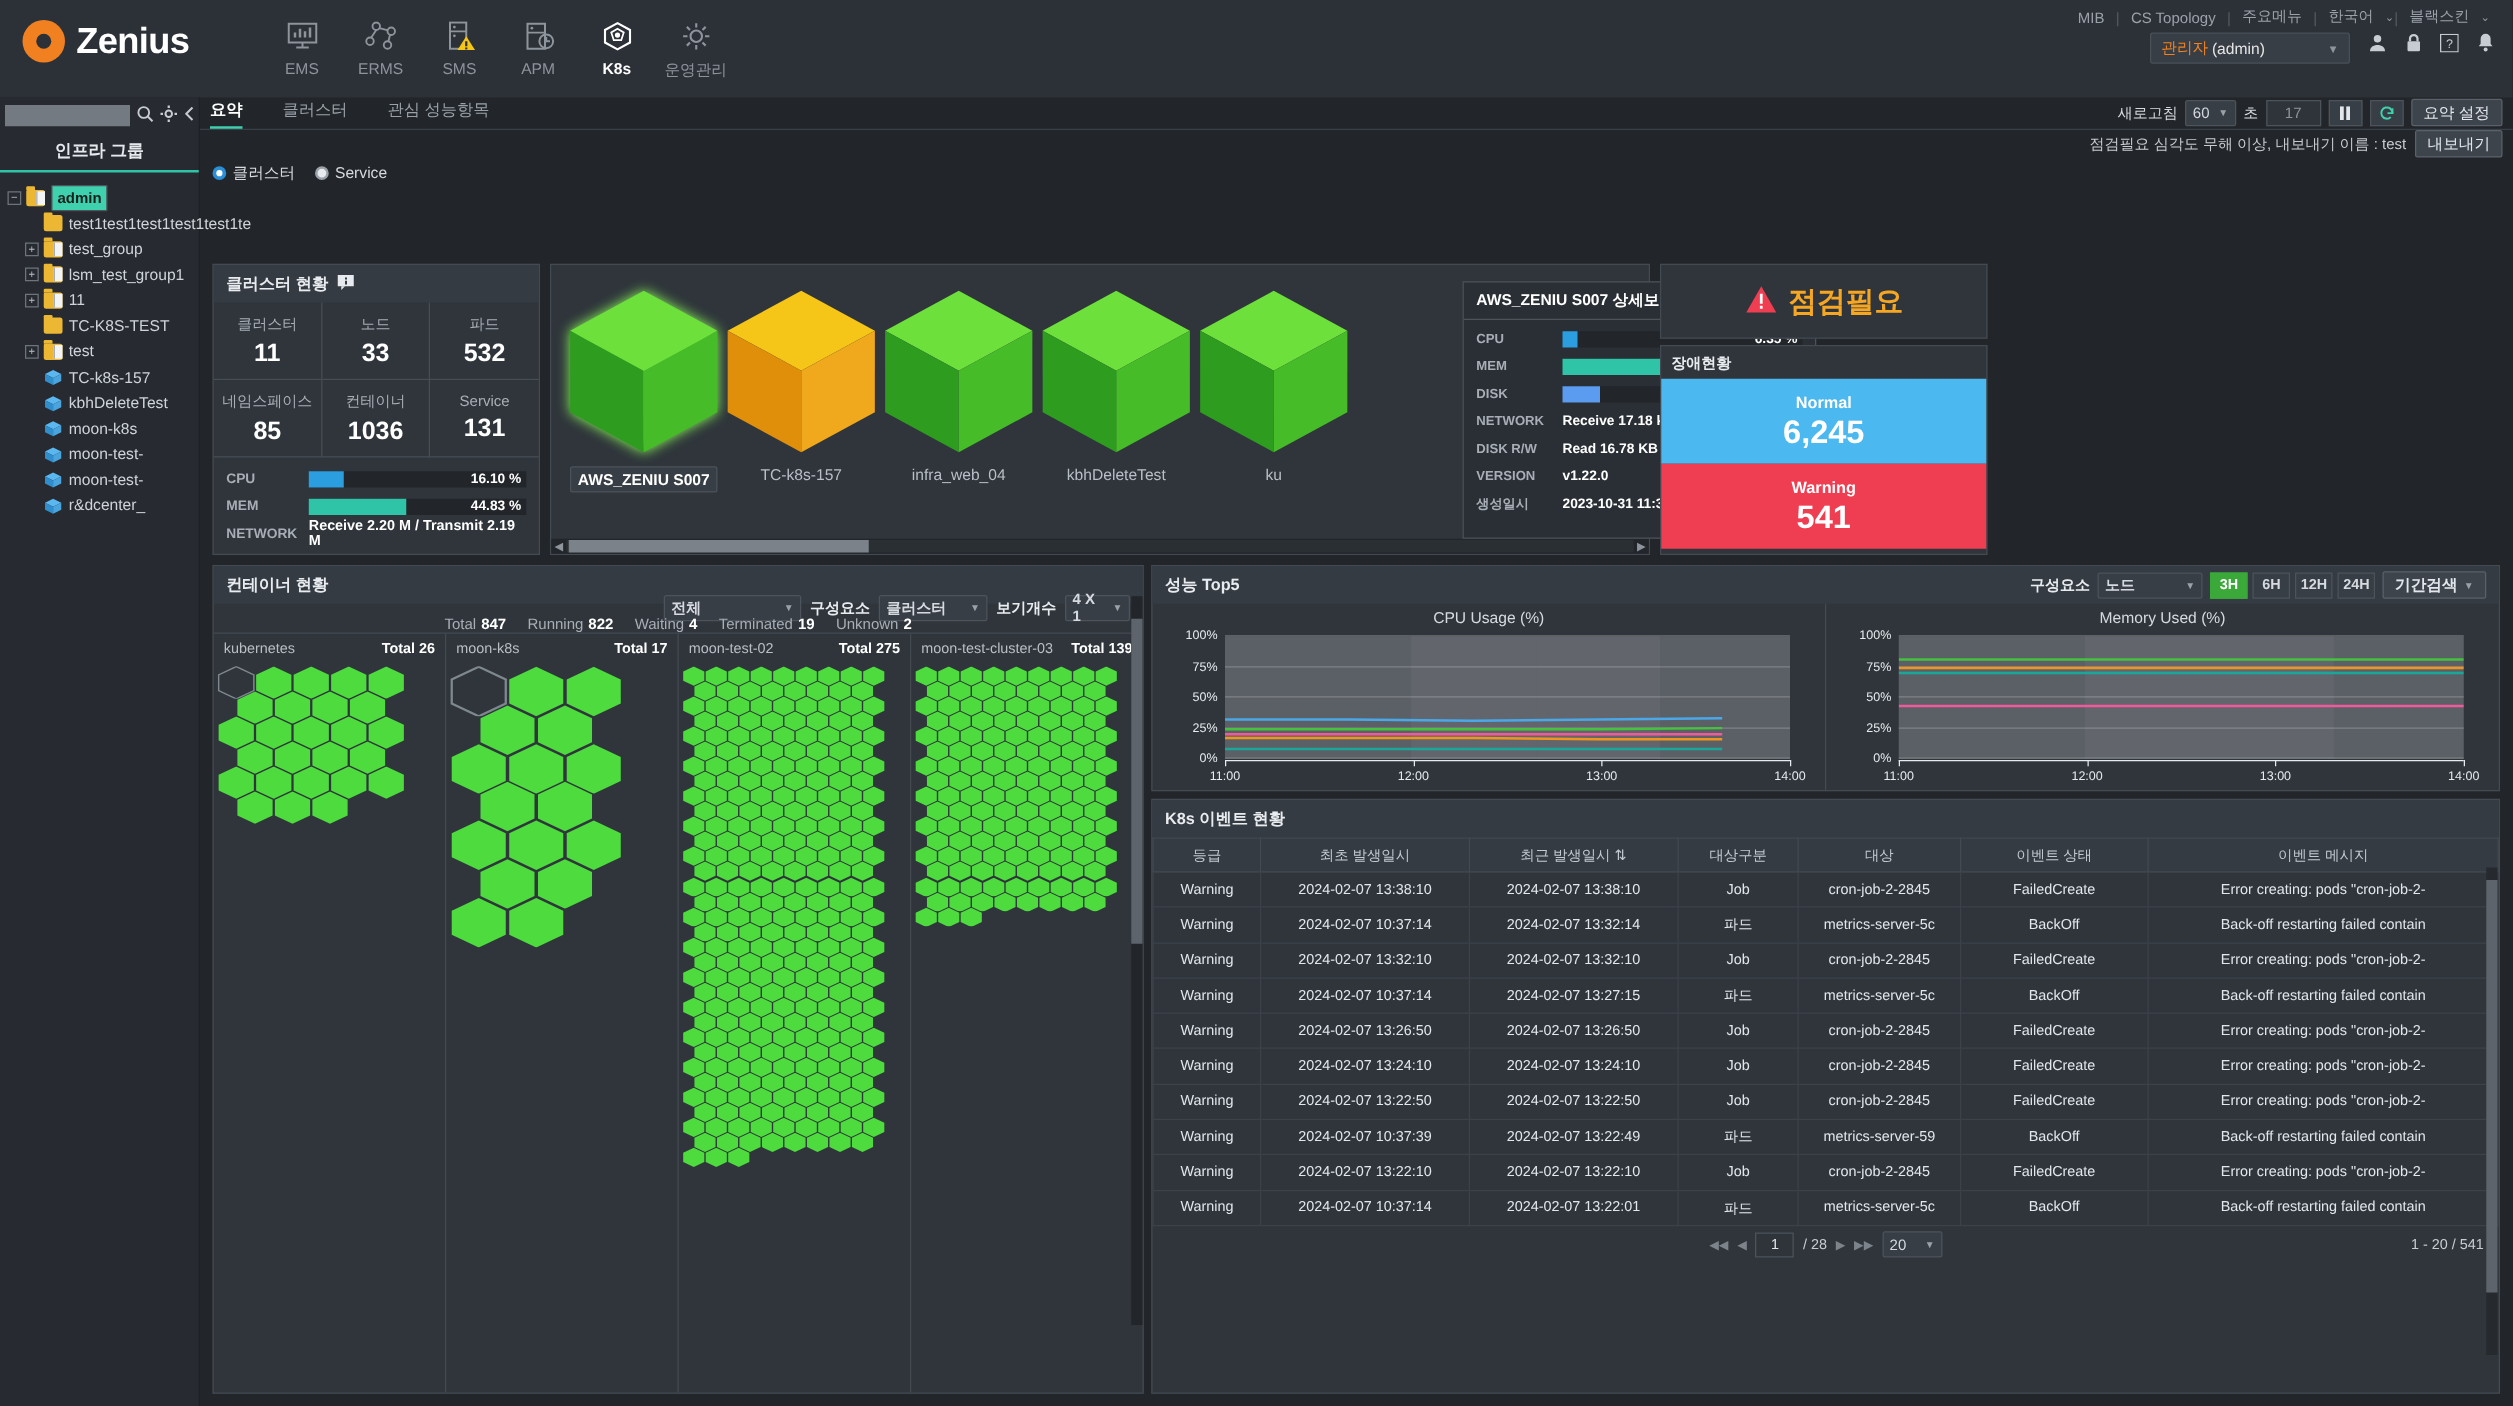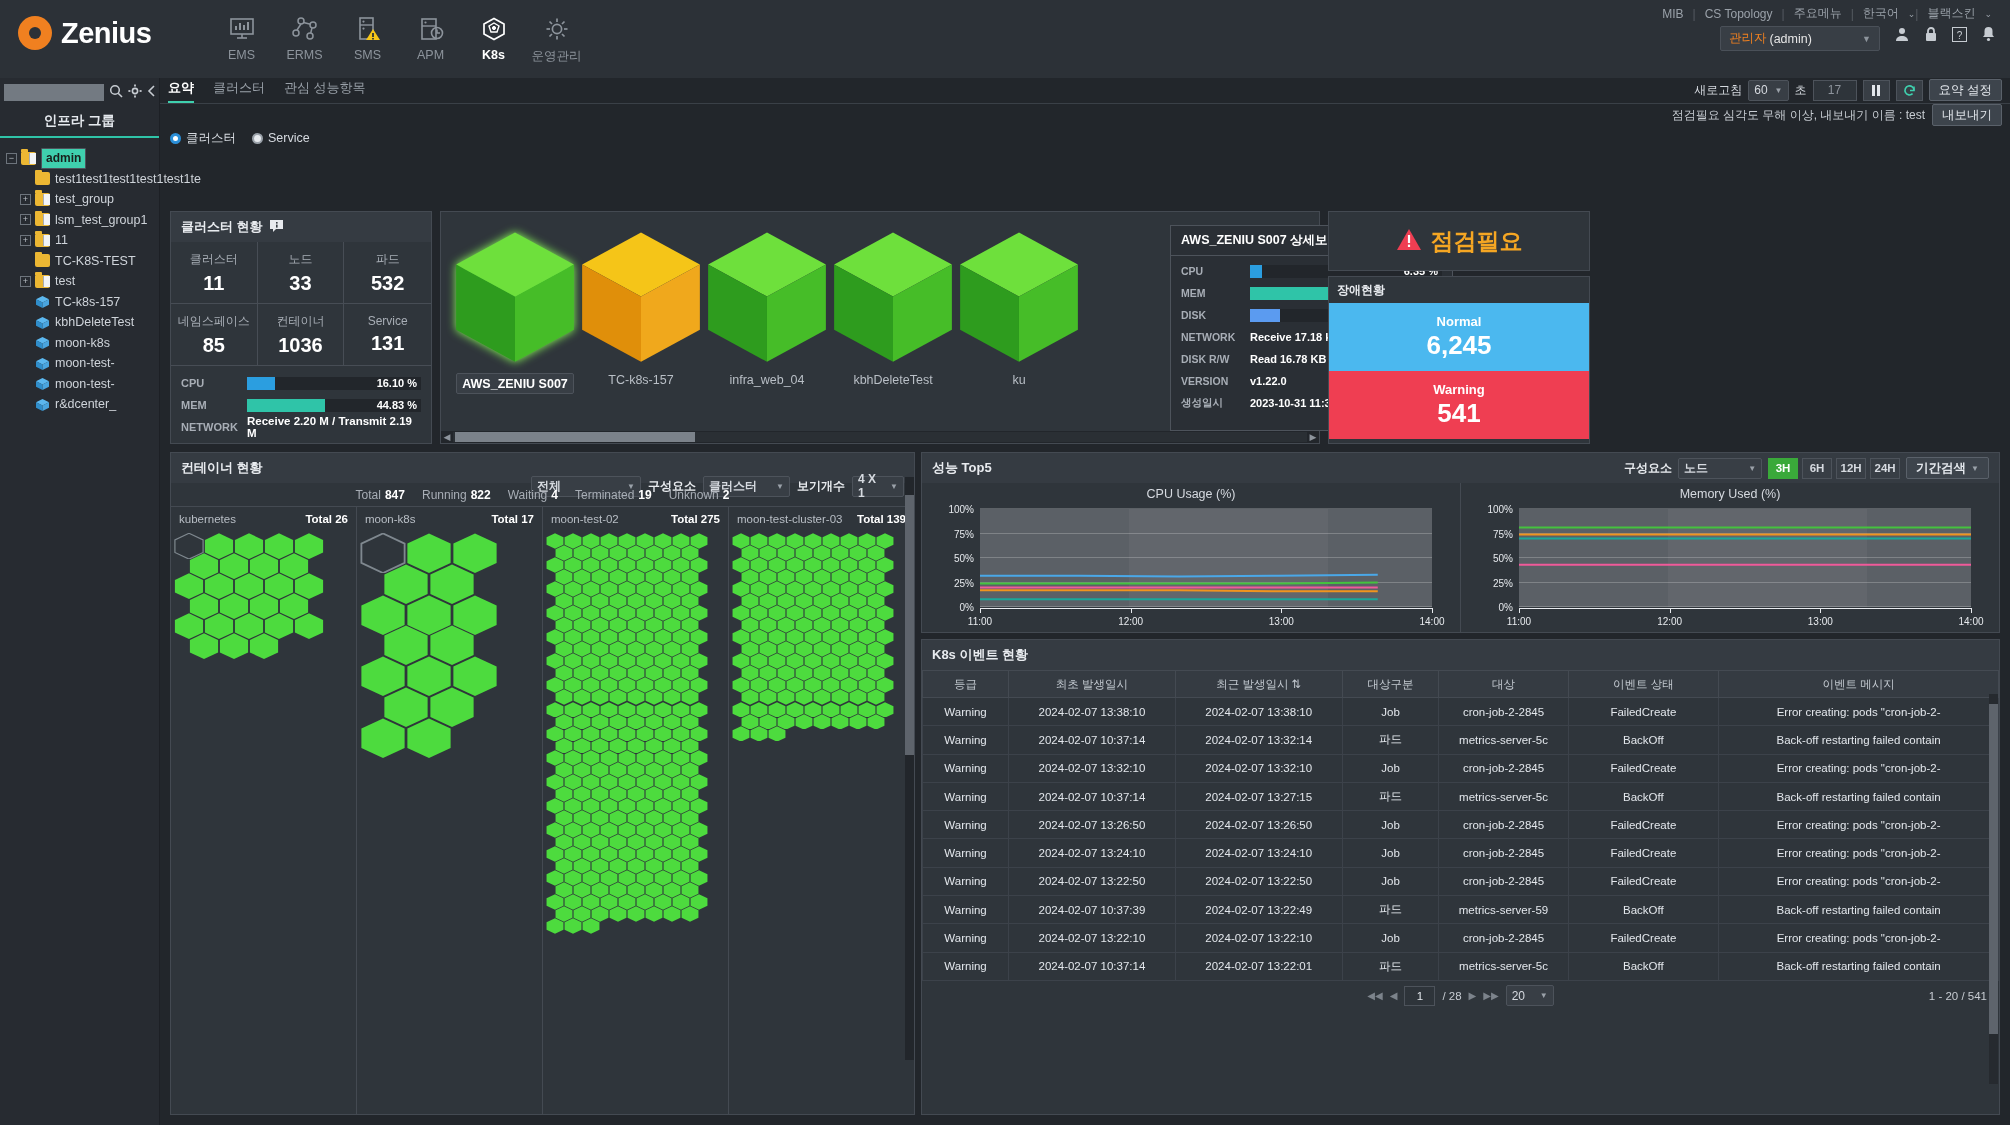--- a/index.html
+++ b/index.html
@@ -137,21 +137,21 @@
   .alarmbox .ah { height:26px; display:flex; align-items:center; padding:0 8px;
      font-size:12px; font-weight:bold; color:#e8ebef; }
   .abar { height:68px; display:flex; flex-direction:column; align-items:center;
      justify-content:center; gap:1px; }
   .abar .an { font-size:13px; font-weight:bold; color:#fff; }
   .abar .av { font-size:26px; font-weight:bold; color:#fff; }
 
   
   .containerpanel { position:absolute; left:10px; top:374px; width:745px; height:663px; }
   .cpsel { margin-left:auto; display:flex; align-items:center; gap:7px; font-size:12px;margin-top:36px; }
-  .totalrow { height:24px; display:flex; align-items:center; justify-content:center; gap:17px;
+  .totalrow { height:24px; display:flex; align-items:flex-end; justify-content:center; gap:17px;
      font-size:12px; border-bottom:1px solid #444a52; }
   .totalrow .tk { color:#a8aeb6; }
   .totalrow .tv { color:#fff; font-weight:bold; margin-left:4px; }
   .grid4 { display:flex; height:607px; }
   .gcol { flex:1; border-right:1px solid #444a52; overflow:hidden; }
   .gcol:last-child { border-right:none; }
   .gcol-h { height:24px; display:flex; align-items:center; justify-content:space-between;
      padding:0 8px; font-size:11.5px; }
   .gcol-h .nm { color:#b9bfc6; }
   .gcol-h .tt { color:#fff; font-weight:bold; }
@@ -452,21 +452,21 @@
             <polygon points="14,4.2 7.5,7.4 7.5,13 14,9.8" fill="#4aa5df"></polygon>
           </svg></div>
         <span class="tlabel">r&amp;dcenter_</span>
       </div>
     </div>
 </div>
 
 <div class="content">
 
   <div class="tabsrow">
-    <div id="tabs" style="display:flex;gap:19px;text-align:center;">
+    <div id="tabs" style="display:flex;gap:32px;text-align:center;">
         <div class="tab active">요약</div>
         <div class="tab">클러스터</div>
         <div class="tab">관심 성능항목</div>
       </div>
     <div class="refreshbar">
       <span>새로고침</span>
       <div class="sel">
         <span>60</span>
         <span class="cv">▼</span>
       </div>

